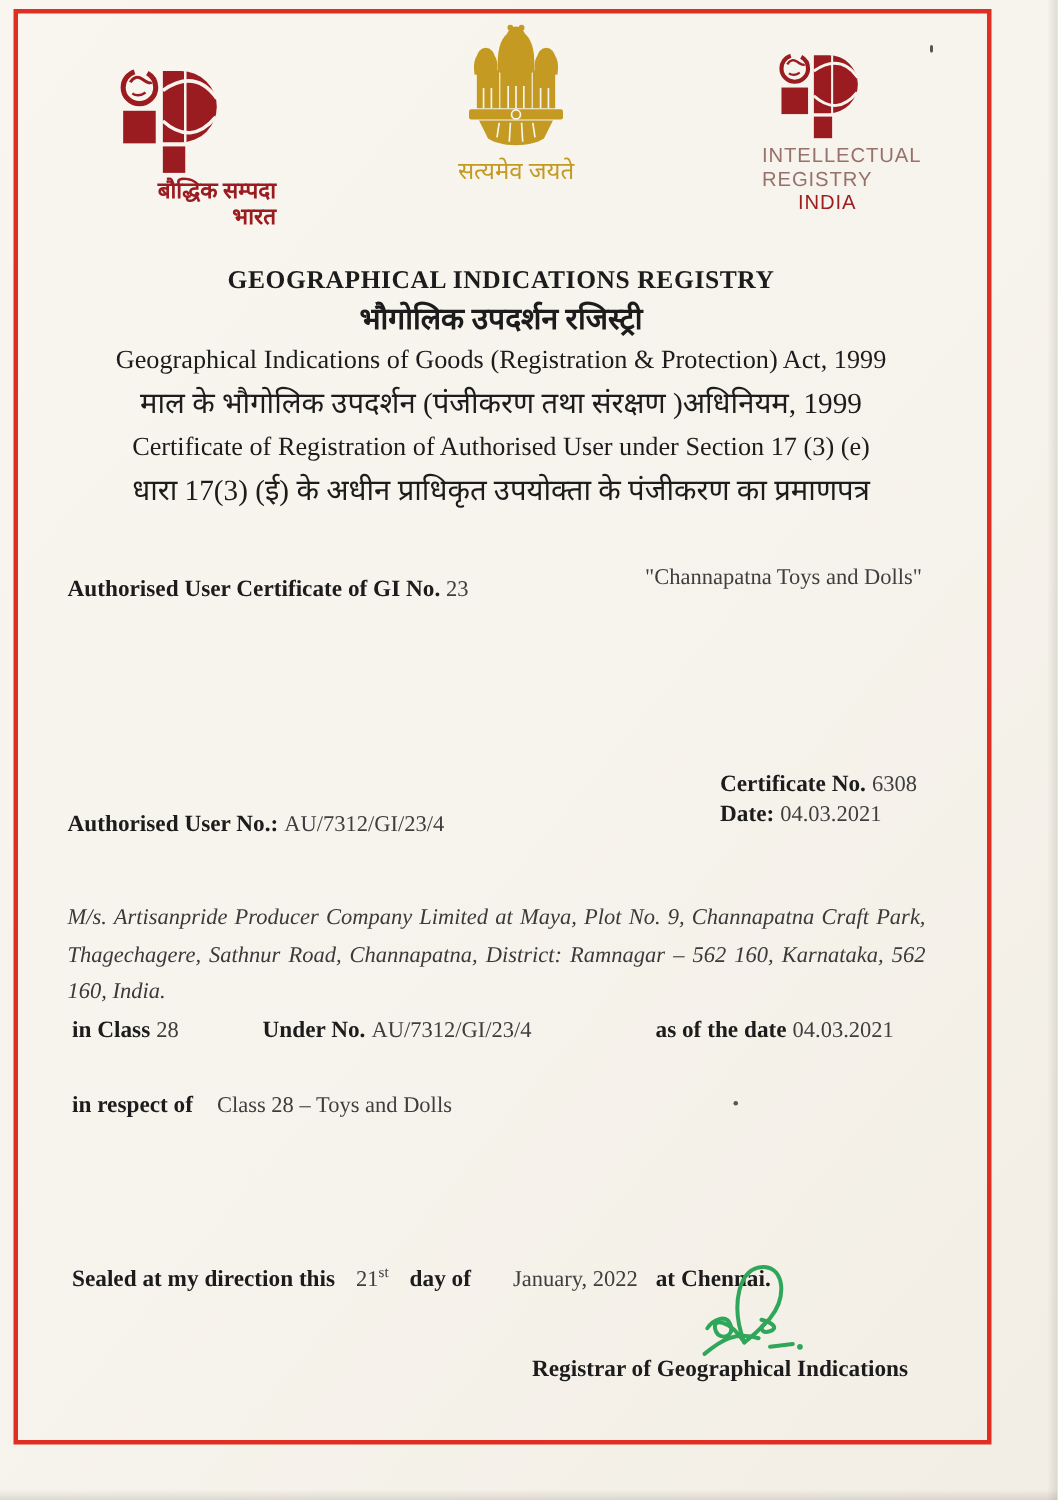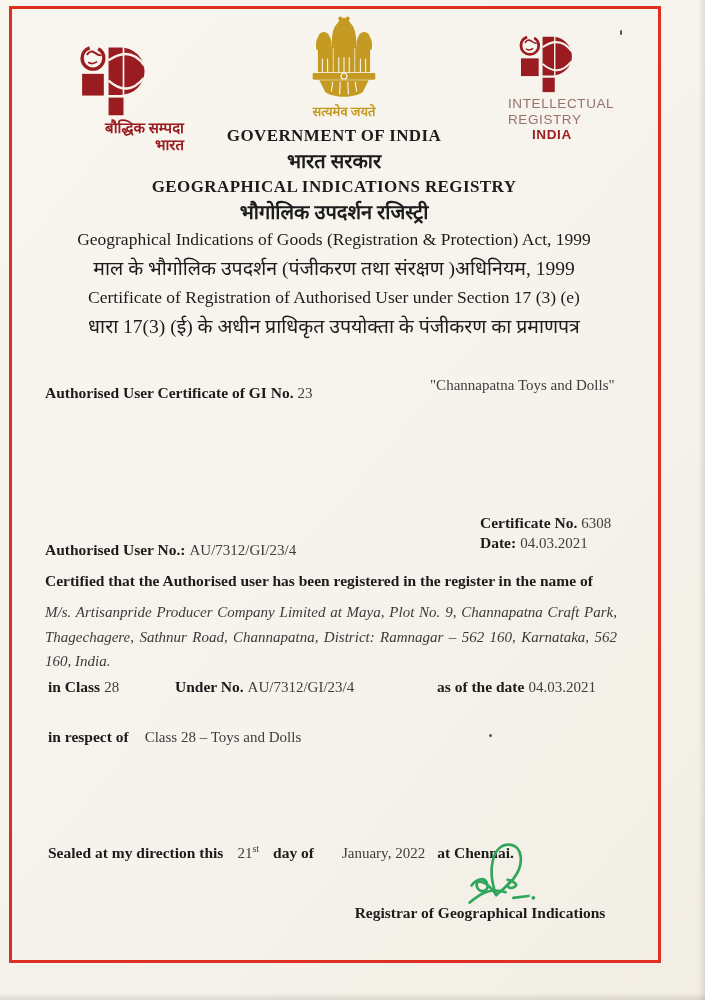--- a/index.html
+++ b/index.html
@@ -19,22 +19,22 @@
   .h-hi{font-size:20px;font-weight:bold;}
   .line-en{font-size:17.5px;}
   .line-hi{font-size:19.5px;}
   .part-b{font-size:18px;font-weight:bold;letter-spacing:.6px;}
   .lab{font-size:15.5px;font-weight:bold;}
   .vtxt{font-size:15px;color:#3e3e3e;}
   .addr{font-size:15px;color:#3a3a3a;line-height:24.5px;text-align:justify;}
   .logo-hi{color:#9b1c20;font-weight:bold;font-size:15px;line-height:1.15;text-align:right;}
   .iplogo-txt{font-family:"Liberation Sans","DejaVu Sans",sans-serif;font-size:13.5px;
         letter-spacing:.6px;color:#97716b;line-height:1.15;}
-  .iplogo-txt .india{color:#9e1b1e;font-weight:bold;padding-left:24px;}
-  .motto{color:#c49a22;font-weight:bold;font-size:13px;text-align:center;}
+  .iplogo-txt .india{color:#9e1b1e;font-weight:normal;padding-left:24px;}
+  .motto{color:#c49a22;font-weight:normal;font-size:16px;text-align:center;}
   .speck{position:absolute;background:#5a5550;border-radius:50%;}
   sup{font-size:10px;}
 </style>
 </head>
 <body>
 
 <div class="page">
   <div class="border-frame"></div>
 
   <div class="abs" style="left:44px;top:44px;width:140px;">
@@ -108,22 +108,20 @@
     </svg>
     <div class="iplogo-txt">
       <div>INTELLECTUAL</div>
       <div>
         <span>REGISTRY</span>
         <span class="india">INDIA</span>
       </div>
     </div>
   </div>
 
-  <div class="abs ctr h-en" style="top:126px;">GOVERNMENT OF INDIA</div>
-  <div class="abs ctr h-hi" style="top:147px;">भारत सरकार</div>
   <div class="abs ctr h-hi" style="top:198px;">भौगोलिक उपदर्शन रजिस्ट्री</div>
   <div class="abs ctr h-en" style="top:177px;">GEOGRAPHICAL INDICATIONS REGISTRY</div>
 
   <div class="abs ctr line-en" style="top:229px;">Geographical Indications of Goods (Registration &amp; Protection) Act, 1999</div>
   <div class="abs ctr line-hi" style="top:254px;">माल के भौगोलिक उपदर्शन (पंजीकरण तथा संरक्षण )अधिनियम, 1999</div>
   <div class="abs ctr line-en" style="top:287px;">Certificate of Registration of Authorised User under Section 17 (3) (e)</div>
   <div class="abs ctr line-hi" style="top:312px;">धारा 17(3) (ई) के अधीन प्राधिकृत उपयोक्ता के पंजीकरण का प्रमाणपत्र</div>
 
   <div class="abs lab" style="left:45px;top:384px;">
     <span>Authorised User Certificate of GI No.</span>
@@ -140,21 +138,20 @@
       <span class="lab">Date:</span>
       <span class="vtxt">04.03.2021</span>
     </div>
   </div>
 
   <div class="abs" style="left:45px;top:541px;">
     <span class="lab">Authorised User No.:</span>
     <span class="vtxt">AU/7312/GI/23/4</span>
   </div>
 
-  <div class="abs lab" style="left:45px;top:572px;">Certified that the Authorised user has been registered in the register in the name of</div>
 
   <div class="abs addr" style="left:45px;top:600px;width:572px;font-style:italic;">M/s. Artisanpride Producer Company Limited at Maya, Plot No. 9, Channapatna Craft Park, Thagechagere, Sathnur Road, Channapatna, District: Ramnagar – 562 160, Karnataka, 562 160, India.</div>
 
   <div>
     <span class="abs" style="left:48px;top:678px;">
       <span class="lab">in Class</span>
       <span class="vtxt">28</span>
     </span>
     <span class="abs" style="left:175px;top:678px;">
       <span class="lab">Under No.</span>

